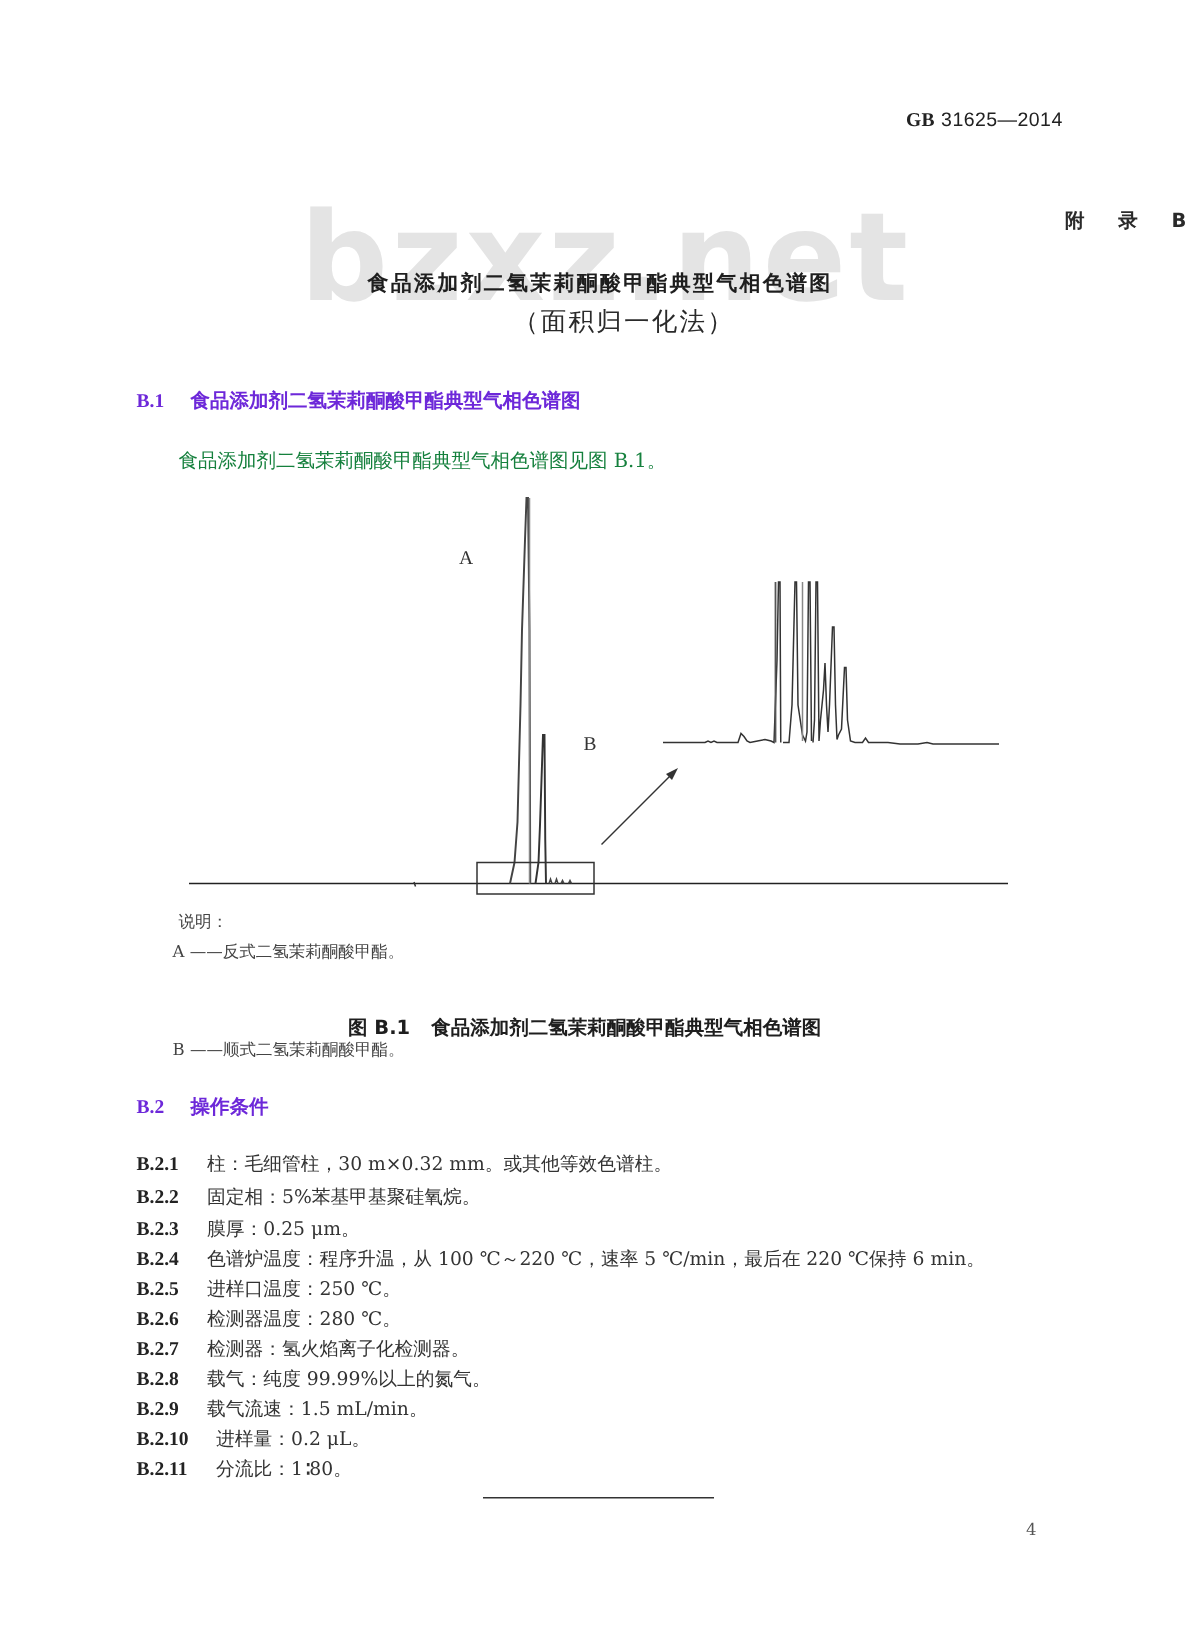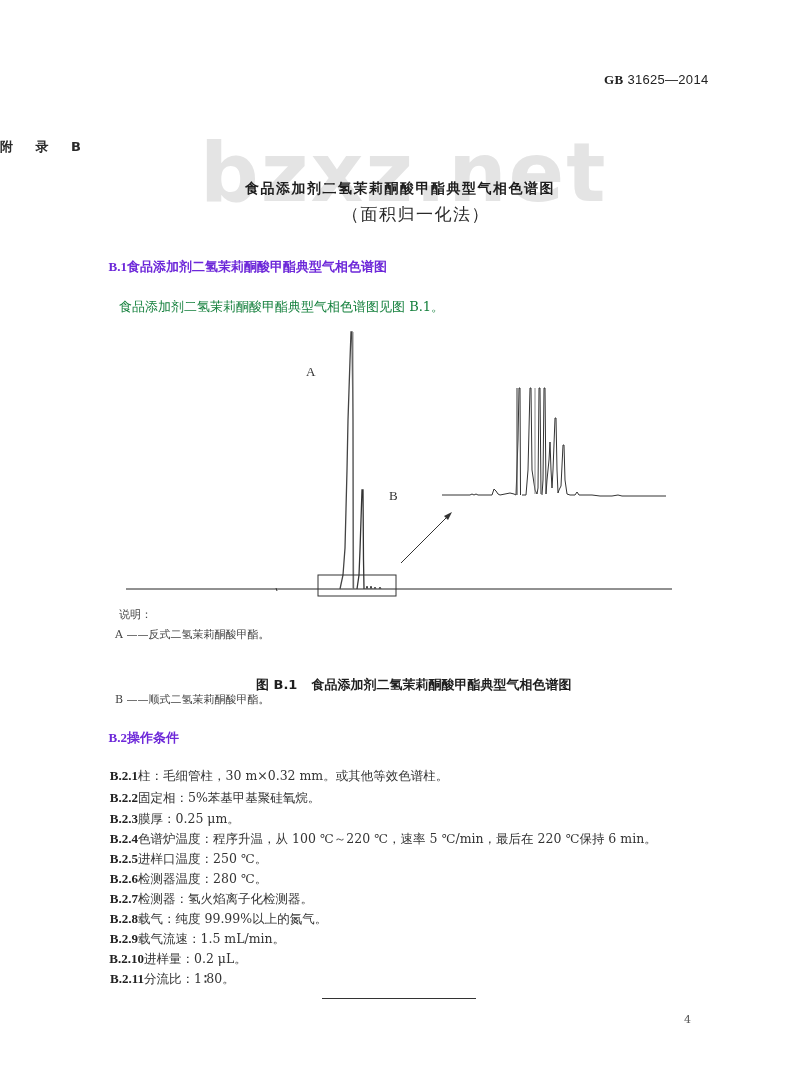--- a/index.html
+++ b/index.html
@@ -1,33 +1,33 @@
 <!DOCTYPE html>
 <html><head>
 <meta charset="utf-8">
 <style>
   html, body { margin: 0; padding: 0; background: #ffffff; }
   body { width: 800px; height: 1090px; position: relative; overflow: hidden;
          font-family: "DejaVu Serif", "Liberation Serif", serif; color: #2a2a2a; }
-  .abs { position: absolute; text-align: right; }
+  .abs { position: absolute; }
   .std-no { left: 604px; top: 72px; font-size: 13px; font-family: "Liberation Sans", sans-serif; color: #222; letter-spacing: 0.3px; }
   .std-no b { font-family: "Liberation Serif", serif; font-weight: bold; margin-right: 4px; }
   .watermark { left: 200px; top: 132px; font-family: "DejaVu Sans", sans-serif; font-weight: bold;
                font-size: 82px; color: #e4e4e4; letter-spacing: 2px; line-height: 1; z-index: 0; }
-  .appendix { left: 0; width: 800px; top: 138px; text-align: left; font-size: 13px; font-weight: bold;
+  .appendix { left: 0; width: 800px; top: 138px; text-align: right; font-size: 13px; font-weight: bold;
               font-family: "DejaVu Sans", sans-serif; letter-spacing: 9px; z-index: 1; }
   .app-title { left: 0; width: 800px; top: 180px; text-align: center; font-size: 14px; font-weight: bold;
                font-family: "DejaVu Sans", sans-serif; letter-spacing: 1.5px; z-index: 1; color: #1e1e1e; }
   .app-sub { left: 16px; width: 800px; top: 203px; text-align: center; font-size: 17px;
              font-family: "DejaVu Sans", sans-serif; letter-spacing: 1.5px; z-index: 1; }
   .sec { font-family: "DejaVu Sans", sans-serif; font-weight: bold; font-size: 13px; color: #6d28d9; }
   .sec .num { font-family: "Liberation Serif", serif; font-weight: bold; display: inline-block; width: 36px; }
   .para { left: 119px; top: 298px; font-size: 13px; color: #15803d; }
   .legend { font-size: 11px; color: #444; }
-  .fig-cap { left: 232px; top: 676px; font-family: "DejaVu Sans", sans-serif; font-weight: bold; font-size: 13px; color: #1e1e1e; margin-left: 24px; }
+  .fig-cap { left: 232px; top: 676px; font-family: "DejaVu Sans", sans-serif; font-weight: bold; font-size: 13px; color: #1e1e1e; }
   .fig-cap .fnum { margin-right: 14px; }
   .cond { left: 91px; font-size: 12.5px; color: #333; white-space: nowrap; }
   .cond .cnum { font-family: Liberation Serif, serif; font-weight: bold; display: inline-block; width: 47px; color: #222; font-size: 13px; }
   .cond .cnum.wide { width: 53px; }
   .footline { left: 322px; top: 998px; width: 154px; height: 1px; background: #333; }
   .pageno { left: 684px; top: 1013px; font-size: 11px; color: #555; }
   svg { position: absolute; left: 0; top: 0; }
   .chrom-label { font-family: "Liberation Serif", serif; font-size: 13px; color: #333; }
 </style>
 </head>

